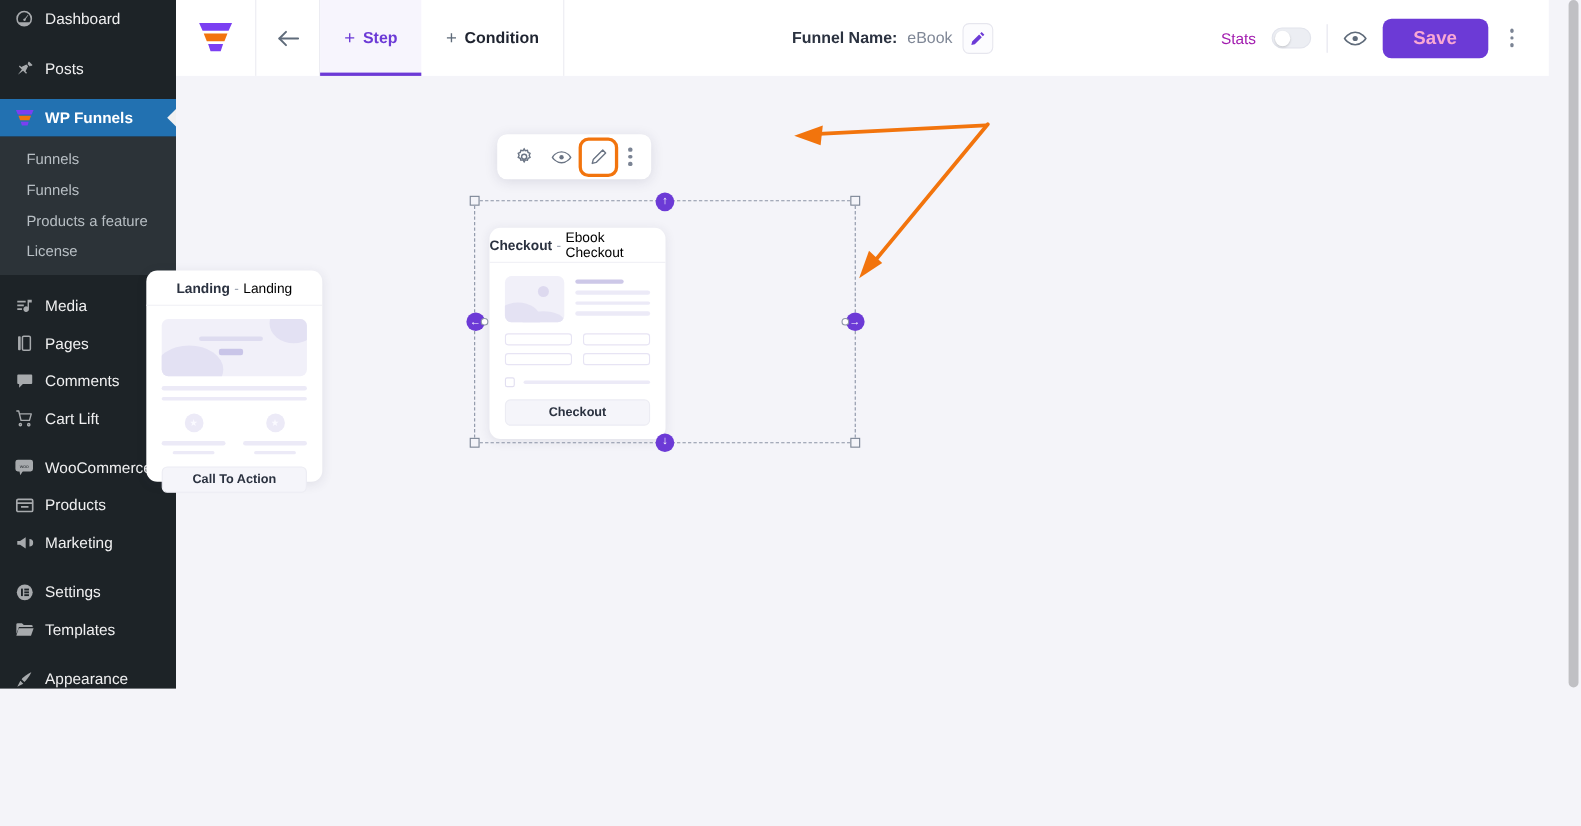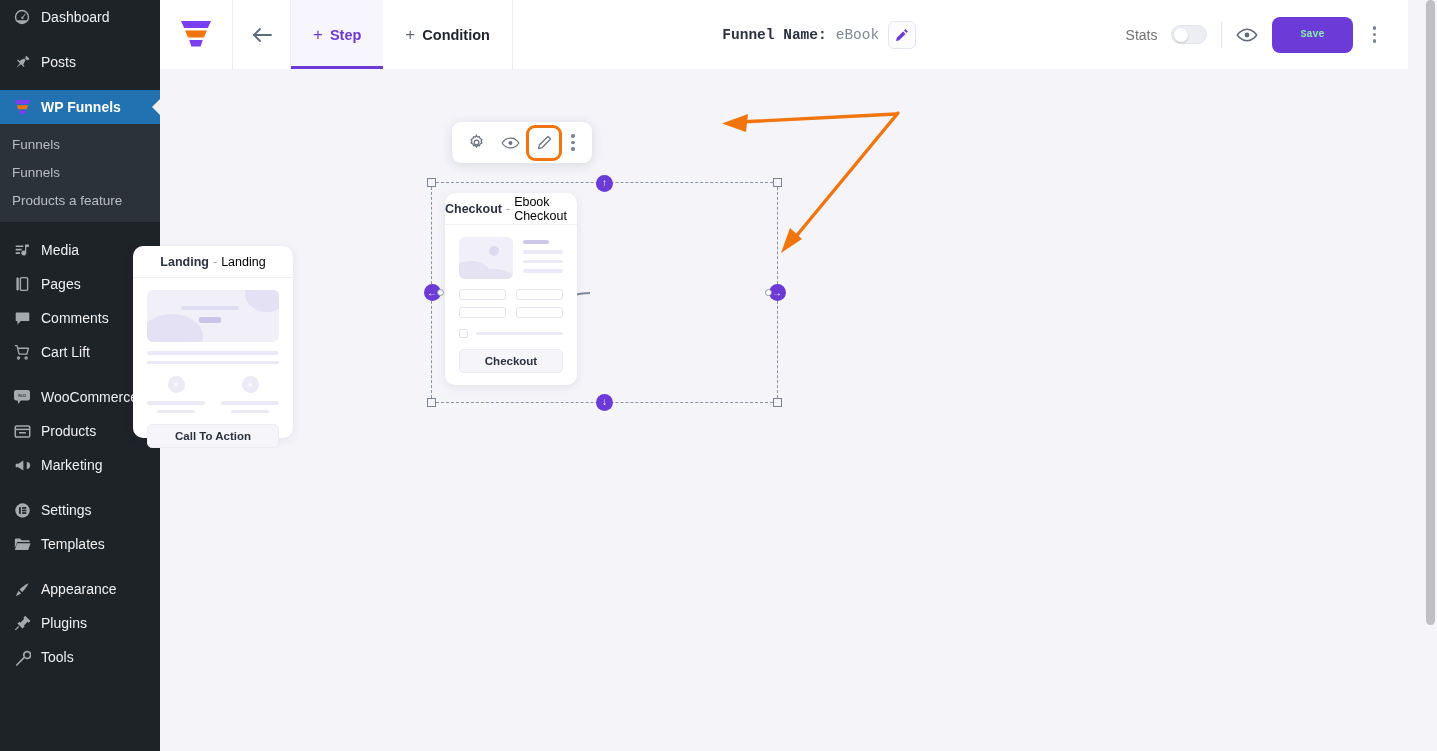--- a/index.html
+++ b/index.html
@@ -7,21 +7,21 @@
     width: 1437px; height: 751px;
     overflow: hidden;
     font-family: "Liberation Sans", sans-serif;
     background: #f4f4f9;
   }
   #app { position: relative; width: 1437px; height: 751px; }
 
   
   #sidebar {
     position: absolute; left: 0; top: 0;
-    width: 160px; height: 751px;
+    width: 160px; height: 626px;
     background: #1d2327;
     overflow: hidden;
   }
   .wp-item {
     display: flex; align-items: center;
     height: 34px; padding: 0 0 0 12px;
     color: #f0f0f1; font-size: 14px;
     white-space: nowrap;
     position: relative;
   }
@@ -36,21 +36,21 @@
   .wp-item.active {
     background: #2271b1; color: #fff; font-weight: 600;
   }
   .wp-item.active .wp-ico { color: #fff; }
   .wp-item.active::after {
     content: ""; position: absolute; right: 0; top: 50%;
     transform: translateY(-50%);
     border-style: solid; border-width: 8px 8px 8px 0;
     border-color: transparent #f0f0f1 transparent transparent;
   }
-  #submenu { background: #2c3338; padding: 6px 0 8px 0; }
+  #submenu { background: #2c3338; padding: 6px 0 8px 12px; }
   .wp-sub {
     height: 28px; display: flex; align-items: center;
     padding-left: 12px; color: #b8bfc4; font-size: 13.5px;
   }
 
   
   .funnel-mark { display: block; }
 
   
   #topbar {
@@ -77,48 +77,47 @@
   .tab.active { background: #f7f5fd; color: #6c3ad6; }
   .tab.active .plus { color: #6c3ad6; }
   .tab.active::after {
     content: ""; position: absolute; left: 0; right: 0; bottom: 0;
     height: 3px; background: #6c3ad6;
   }
   #tab-divider { width: 1px; background: #ececf2; }
   #title-zone {
     flex: 1; display: flex; align-items: center; justify-content: center;
     gap: 9px;
-    font-family: Liberation Mono, monospace;
   }
   #funnel-label { font-size: 14.5px; font-weight: 700; color: #2b3240; }
   #funnel-value { font-size: 14.5px; color: #7f8796; }
   #edit-name-btn {
     width: 28px; height: 28px; border: 1px solid #e6e6ee; border-radius: 6px;
     background: #fcfcfe; display: flex; align-items: center; justify-content: center;
     color: #6c3ad6; cursor: pointer;
   }
   #right-zone {
     display: flex; align-items: center; gap: 14px; padding-right: 26px;
   }
-  #stats-label { font-size: 14px; color: #737373; }
+  #stats-label { font-size: 14px; color: #a21caf; }
   #stats-toggle {
     width: 36px; height: 19px; border-radius: 10px; background: #eceef3;
     border: 1px solid #e2e4ec; position: relative; cursor: pointer;
   }
   #stats-toggle .knob {
     position: absolute; left: 2px; top: 1.5px;
     width: 14px; height: 14px; border-radius: 50%; background: #fff;
     box-shadow: 0 1px 2px rgba(0,0,0,.18);
   }
   .v-sep { width: 1px; height: 26px; background: #e4e4ee; }
   #preview-btn { color: #5f6b7a; cursor: pointer; display: flex; align-items: center; }
   #save-btn {
-    background: #6c3ad6; color: #86efac; font-size: 10px; font-weight: 700;
+    background: #6c3ad6; color: #f9a8d4; font-size: 17px; font-weight: 700;
     border: none; border-radius: 8px; padding: 0 28px; height: 36px;
-    cursor: pointer; font-family: Liberation Mono, monospace;
+    cursor: pointer; font-family: Liberation Sans, sans-serif;
   }
   #kebab-btn {
     display: flex; flex-direction: column; gap: 3px; align-items: center;
     cursor: pointer; padding: 4px 6px;
   }
   #kebab-btn i { width: 3.5px; height: 3.5px; border-radius: 50%; background: #7b8494; display:block; }
 
   
   #canvas {
     position: absolute; left: 160px; top: 0;
@@ -170,21 +169,21 @@
   .lnd-cols { display: flex; gap: 16px; margin-top: 12px; }
   .lnd-col { flex: 1; display: flex; flex-direction: column; align-items: center; }
   .lnd-circ { width: 17px; height: 17px; border-radius: 50%; background: #eceaf7;
     display: flex; align-items: center; justify-content: center; }
   .lnd-star { width: 7px; height: 7px; background: #fafaff;
     clip-path: polygon(50% 0,61% 35%,98% 35%,68% 57%,79% 91%,50% 70%,21% 91%,32% 57%,2% 35%,39% 35%); }
   .lnd-cl1 { width: 100%; height: 3.5px; border-radius: 2px; background: #eceaf7; margin-top: 8px; }
   .lnd-cl2 { width: 66%; height: 3.5px; border-radius: 2px; background: #eceaf7; margin-top: 5px; }
 
   
-  #node-checkout { left: 445px; top: 193px; width: 132px; height: 192px; }
+  #node-checkout { left: 445px; top: 207px; width: 160px; height: 192px; }
   .ck-row1 { display: flex; gap: 10px; }
   .ck-img { width: 54px; height: 42px; border-radius: 6px; background: #f1f0f9; position: relative; overflow: hidden; }
   .ck-img .mtn { position: absolute; left: -8px; bottom: -10px; width: 40px; height: 28px;
     border-radius: 50% 50% 0 0; background: #e4e2f3; }
   .ck-img .mtn2 { position: absolute; left: 16px; bottom: -8px; width: 38px; height: 18px;
     border-radius: 50% 50% 0 0; background: #e4e2f3; }
   .ck-img .sun { position: absolute; right: 14px; top: 9px; width: 10px; height: 10px;
     border-radius: 50%; background: #ddd9ef; }
   .ck-lines { flex: 1; padding-top: 3px; }
   .ck-lines .l0 { height: 4px; border-radius: 2px; background: #cdc8e8; width: 64%; }
@@ -298,20 +297,23 @@
     <div id="submenu">
       <div class="wp-sub">
           <span>Funnels</span>
         </div>
       <div class="wp-sub">
           <span>Funnels</span>
         </div>
       <div class="wp-sub">
           <span>Products a feature</span>
         </div>
+      <div class="wp-sub">
+          <span>License</span>
+        </div>
     </div>
 
     <div class="wp-gap"></div>
 
     <div class="wp-item">
       <span class="wp-ico">
         <svg width="17" height="17" viewBox="0 0 20 20" fill="currentColor">
             <path d="M13 3v7.4a3 3 0 101.5 2.6V6h3V3h-4.5zM2 4h9v2H2V4zm0 4h7v2H2V8zm0 4h5v2H2v-2z"></path>
           </svg>
       </span>

